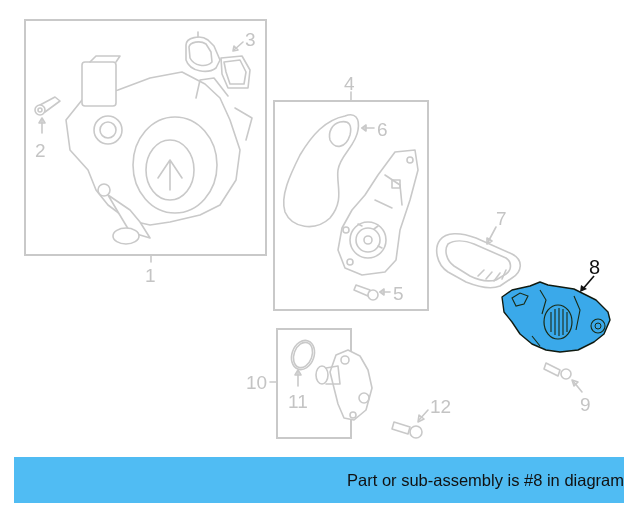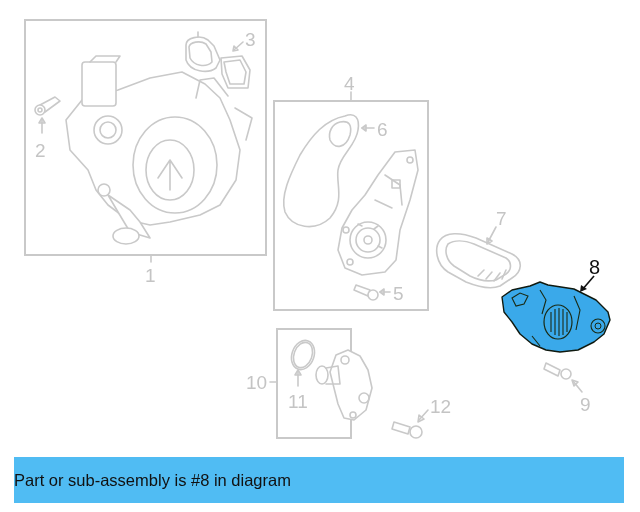--- a/index.html
+++ b/index.html
@@ -6,21 +6,21 @@
   body{width:640px;height:512px;position:relative;overflow:hidden;font-family:"Liberation Sans",sans-serif;}
   #diagram{position:absolute;left:0;top:0;width:640px;height:512px;}
   .lbl{font-family:"Liberation Sans",sans-serif;font-size:19px;fill:#c4c4c4;}
   .lbl-hi{font-family:"Liberation Sans",sans-serif;font-size:20px;fill:#111;}
   .g{fill:none;stroke:#c9c9c9;stroke-width:1.6;stroke-linejoin:round;stroke-linecap:round;}
   .gf{fill:#ffffff;stroke:#c9c9c9;stroke-width:1.6;stroke-linejoin:round;}
   .box{fill:none;stroke:#c9c9c9;stroke-width:2;}
   .hi{fill:#3aa9ea;stroke:#101a10;stroke-width:1.4;stroke-linejoin:round;}
   .hil{fill:none;stroke:#1a2a14;stroke-width:1.1;}
   #banner{position:absolute;left:14px;top:457px;width:610px;height:46px;background:#50bcf3;
-          display:flex;flex-direction:column;align-items:flex-start;justify-content:center;
+          display:flex;flex-direction:column;align-items:flex-end;justify-content:center;
           color:#111;font-size:16.5px;line-height:19px;}
 </style>
 </head>
 <body>
 
 <svg id="diagram" viewBox="0 0 640 512" xmlns="http://www.w3.org/2000/svg">
 
   <g>
     <rect class="box" x="25" y="20" width="241" height="235"></rect>
     <line class="g" x1="151" y1="255" x2="151" y2="262"></line>

